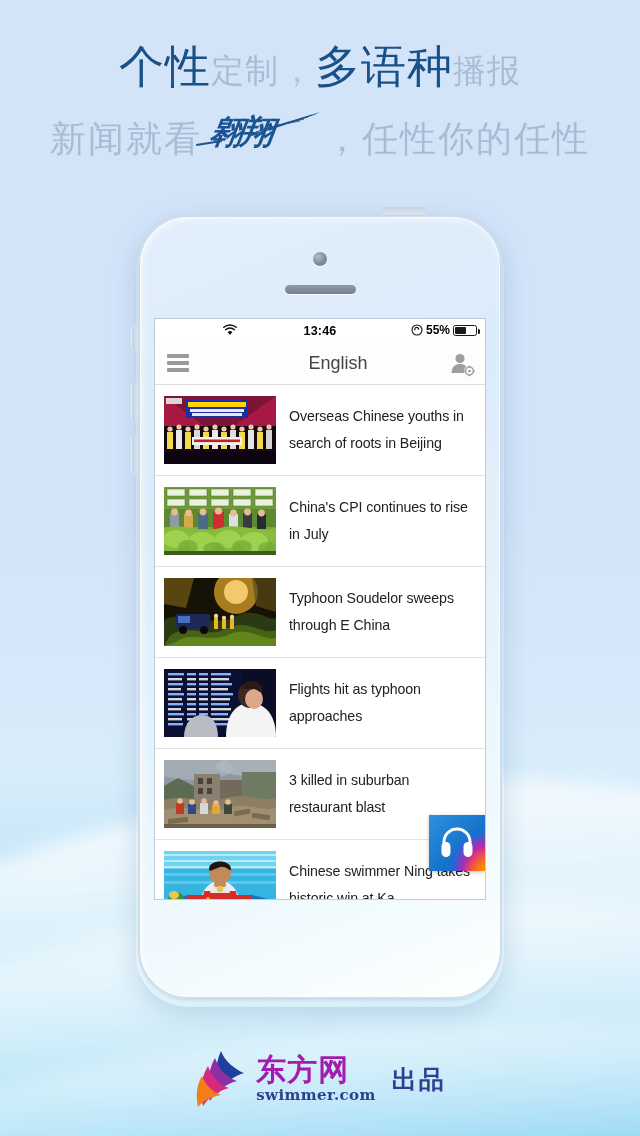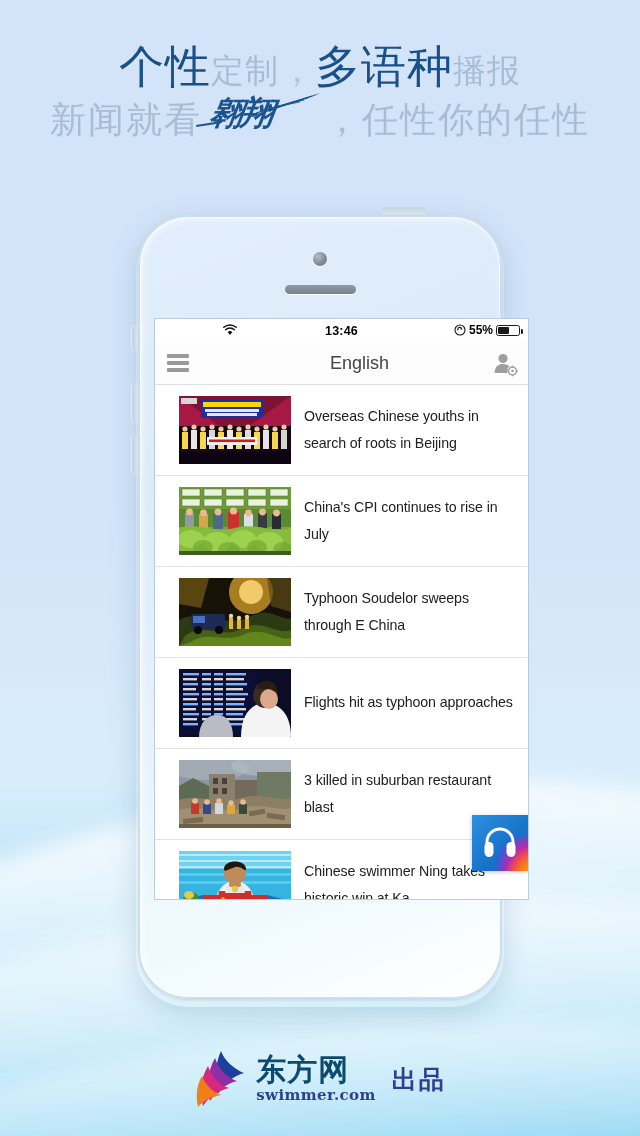--- a/index.html
+++ b/index.html
@@ -64,21 +64,21 @@
     font-size:45px; color:#195088; letter-spacing:1px;
     font-family:"DejaVu Sans","Liberation Sans",sans-serif;
     font-weight:400;
   }
   .hl-sm {
     font-size:33px; color:#a8bdd4; letter-spacing:1px;
     font-family:"DejaVu Sans","Liberation Sans",sans-serif;
     font-weight:400;
   }
   .hl-comma { font-size:36px; color:#b3c6da; }
-  .hl-line2 { margin-top:5px; position:relative; display:inline-block; }
+  .hl-line2 { margin-top:24px; position:relative; display:inline-block; }
   .hl-gray2 {
     font-size:36px; color:#a8bdd4; letter-spacing:2px;
     font-family:"DejaVu Sans","Liberation Sans",sans-serif;
   }
   
   .brand-mark {
     display:inline-block; position:relative;
     width:118px; height:48px; vertical-align:-10px;
     margin:0 2px;
   }
@@ -146,21 +146,21 @@
   }
   .speaker {
     position:absolute; left:155px; top:78px; width:71px; height:9px;
     border-radius:5px;
     background:linear-gradient(180deg,#8c99a6,#77848f);
     box-shadow:0 1px 1px rgba(255,255,255,.85);
   }
 
   
   .screen {
-    position:absolute; left:25px; top:112px; width:373px; height:580px;
+    position:absolute; left:25px; top:112px; width:330px; height:580px;
     background:#fff;
     overflow:hidden;
     box-shadow:0 0 0 1px rgba(175,195,212,.8);
   }
 
   
   .statusbar {
     height:24px; position:relative;
     background:#fff;
     font-size:12px; color:#000; font-weight:bold;
@@ -198,21 +198,21 @@
     font-size:18px; color:#444; font-weight:400;padding-left:36px;
   }
   .nav-profile {
     position:absolute; right:9px; top:8px; width:27px; height:27px; cursor:pointer;
   }
 
   
   .newslist { background:#fff; }
   .news-item {
     display:flex; align-items:center;
-    padding:11px 10px 11px 24px;
+    padding:11px 10px 11px 9px;
     border-bottom:1px solid #e3e3e3;
     min-height:89px;
   }
   .thumb {
     width:112px; height:68px; flex:0 0 112px;
     border-radius:1px; overflow:hidden; position:relative;
     background:#333;
   }
   .thumb svg { display:block; width:112px; height:68px; }
   .news-title {
@@ -237,21 +237,21 @@
 
   
   #footer {
     position:absolute; left:0; bottom:28px; width:640px;
     display:flex; align-items:center; justify-content:center;
     gap:10px; z-index:6;
   }
   .logo-mark { width:52px; height:58px; }
   .logo-txt { display:flex; flex-direction:column; line-height:1; }
   .logo-cn {
-    font-size:30px; color:#0c4a6e; font-weight:bold; letter-spacing:1px;
+    font-size:30px; color:#a21caf; font-weight:bold; letter-spacing:1px;
     font-family:"DejaVu Sans","Liberation Sans",sans-serif;
   }
   .logo-en {
     font-size:15px; color:#2d3f8f; font-weight:bold; letter-spacing:.4px;
     margin-top:3px; font-family:"DejaVu Serif","Liberation Serif",serif;
   }
   .logo-sub {
     font-size:25px; color:#2d3f8f; font-weight:bold; letter-spacing:2px;
     margin-left:6px; align-self:center;
     font-family:"DejaVu Sans","Liberation Sans",sans-serif;

